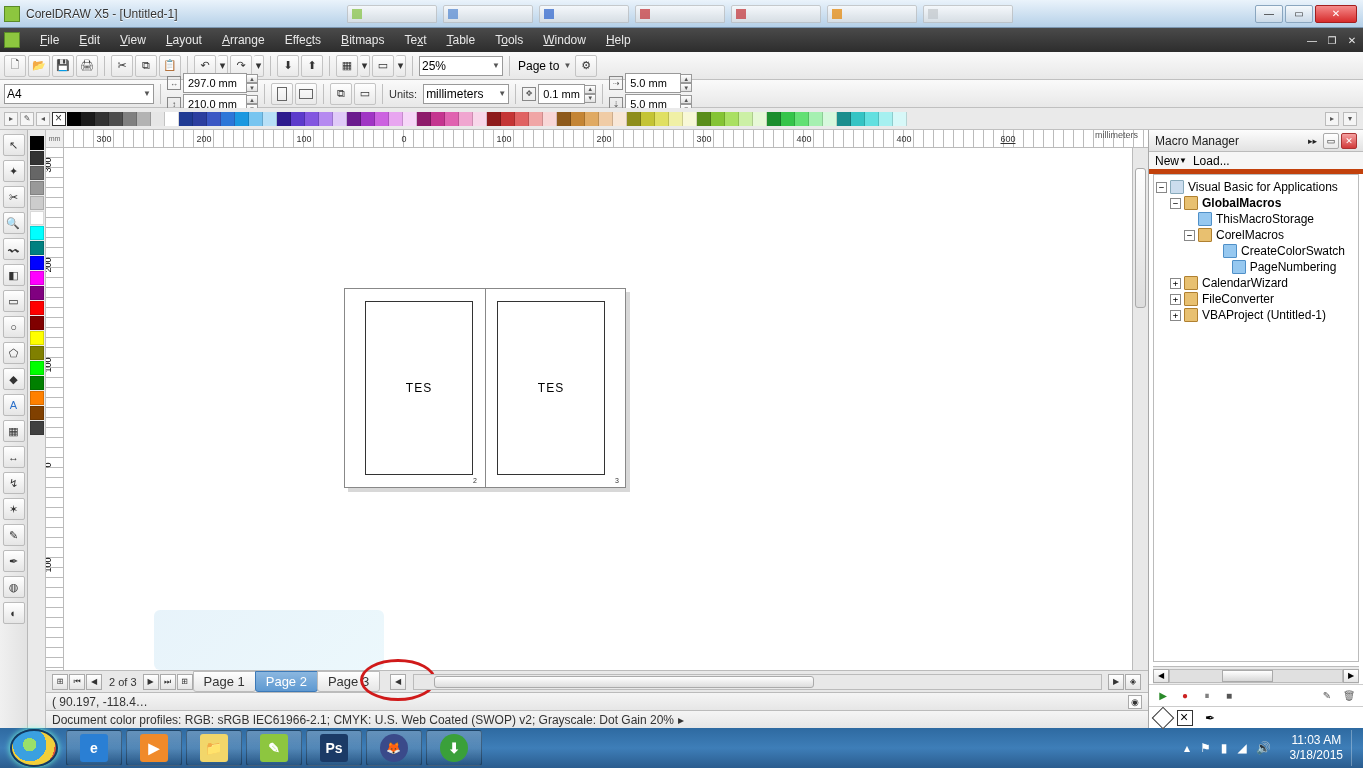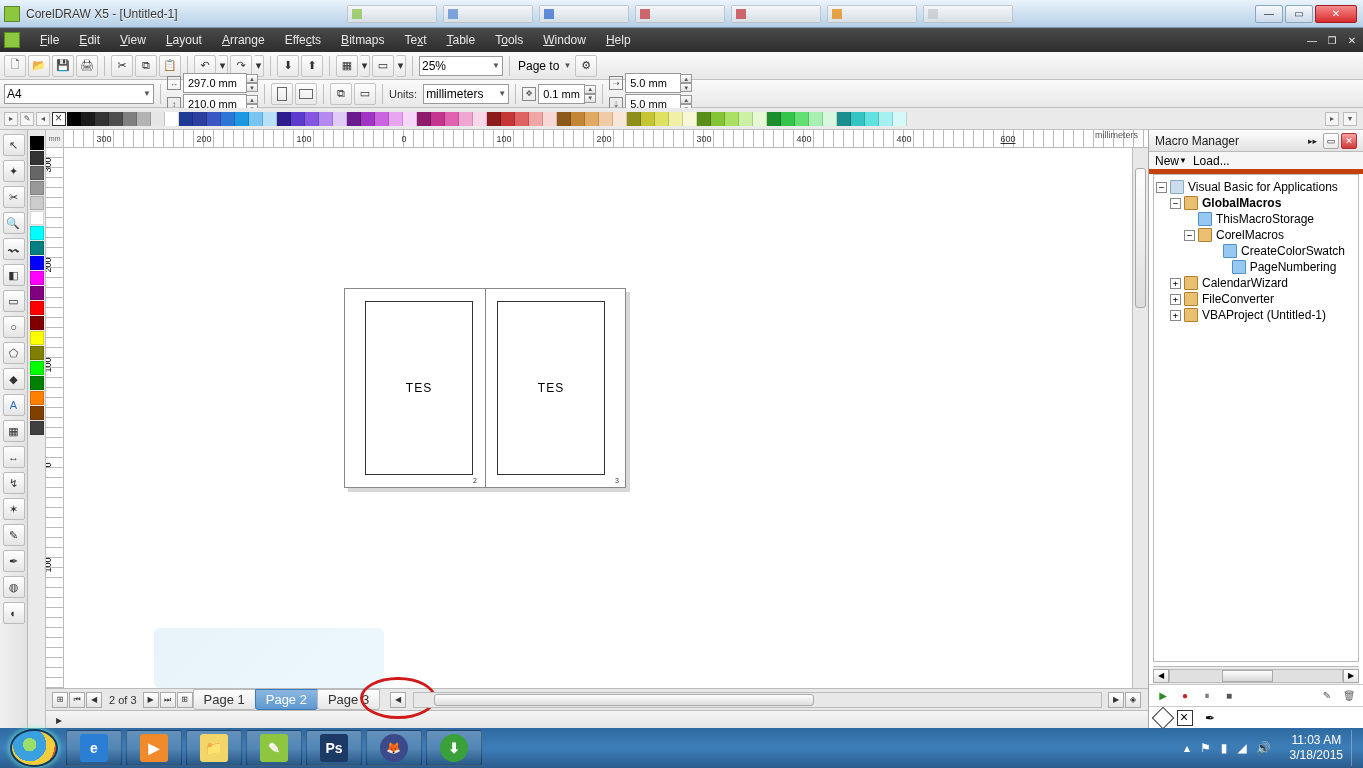--- a/index.html
+++ b/index.html
@@ -484,22 +484,28 @@
       <div class="ellipse-annotation" style="left:314px; top:-12px; width:76px; height:42px;"></div>
       <div style="width:10px"></div>
       <div class="navb">◀</div>
       <div class="hscrollbar">
           <div class="thumb"></div>
         </div>
       <div class="navb">▶</div>
       <div class="navb">◈</div>
     </div>
 
-
     <div class="statusbar">
+      <span>( 90.197, -118.4…</span>
+      <span class="sgap"></span>
+      <span class="sicon">◉</span>
+    </div>
+
+    <div class="statusbar">
+      <span>Document color profiles: RGB: sRGB IEC61966-2.1; CMYK: U.S. Web Coated (SWOP) v2; Grayscale: Dot Gain 20%</span>
       <span style="margin-left:4px">▸</span>
       <span class="sgap"></span>
     </div>
   </div>
 
   <div class="docker">
     <div class="dhead">
       <span>Macro Manager</span>
       <span class="flex1"></span>
       <span style="font-size:9px;margin-right:4px">▸▸</span>

